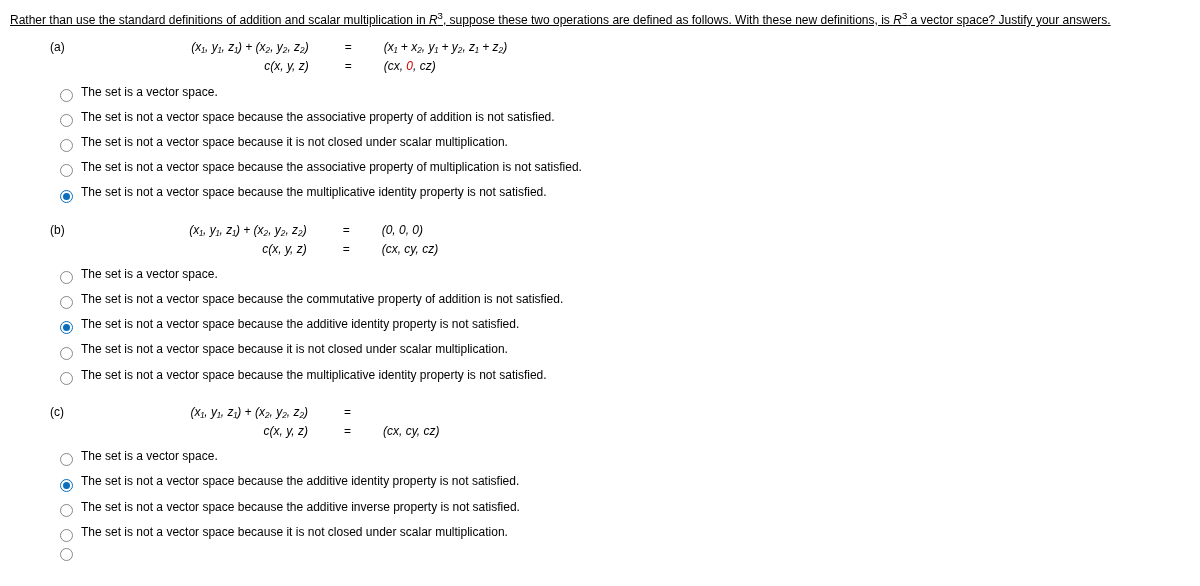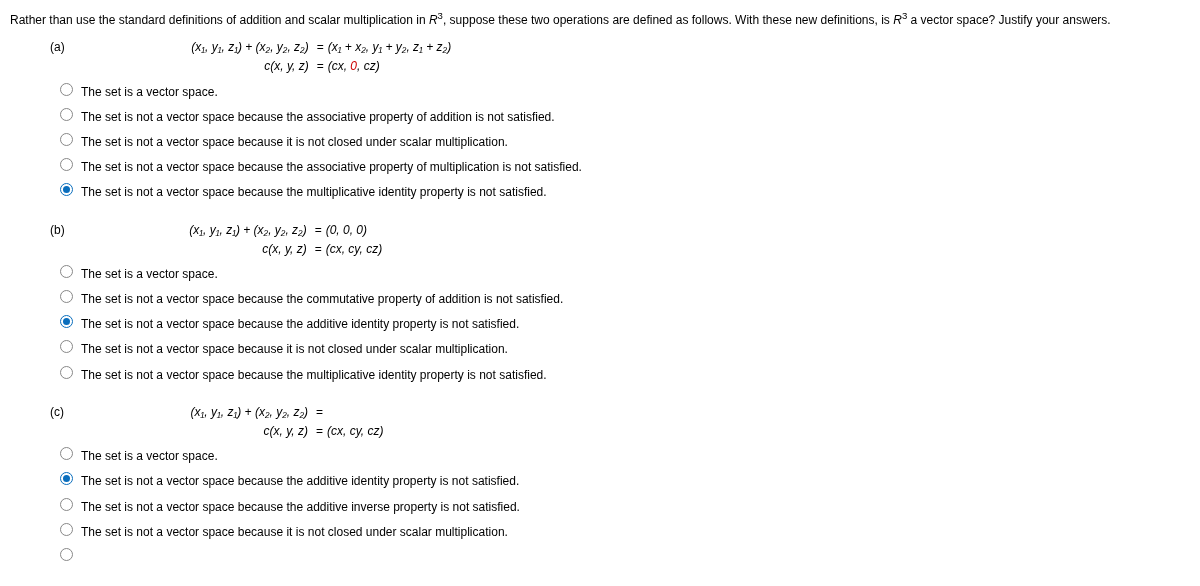--- a/index.html
+++ b/index.html
@@ -5,30 +5,30 @@
     * { box-sizing: border-box; }
     body {
       font-family: Verdana, Geneva, sans-serif;
       font-size: 12px;
       color: #000;
       margin: 0;
       padding: 8px 10px;
       line-height: 1.6;
       background: #fff;
     }
-    .intro { margin-bottom: 8px; }
+    .intro { margin-bottom: 8px; text-decoration: underline; }
     .sup { vertical-align: super; font-size: 0.8em; }
     .part { margin-left: 40px; margin-bottom: 18px; }
     .part-header { display: flex; align-items: flex-start; }
     .part-label { margin-right: 8px; }
     .eqns { margin: 0; }
-    .eq-line { display: flex; }
+    .eq-line { display: flex; gap: 28px; }
     .eq-left { text-align: right; padding-right: 4px; }
     .eq-eq { padding: 0 4px; }
-    .option { display: flex; align-items: flex-start; margin: 6px 0 6px 10px; }
+    .option { display: flex; align-items: flex-end; margin: 6px 0 6px 10px; }
     .radio {
       width: 13px; height: 13px; border-radius: 50%;
       border: 1px solid #888; margin-right: 8px;
       display: inline-flex; align-items: center; justify-content: center;
       background: #fff; flex: 0 0 13px;
     }
     .radio.selected::after {
       content: ""; display: block; width: 7px; height: 7px;
       border-radius: 50%; background: #0a6ebd;
     }

